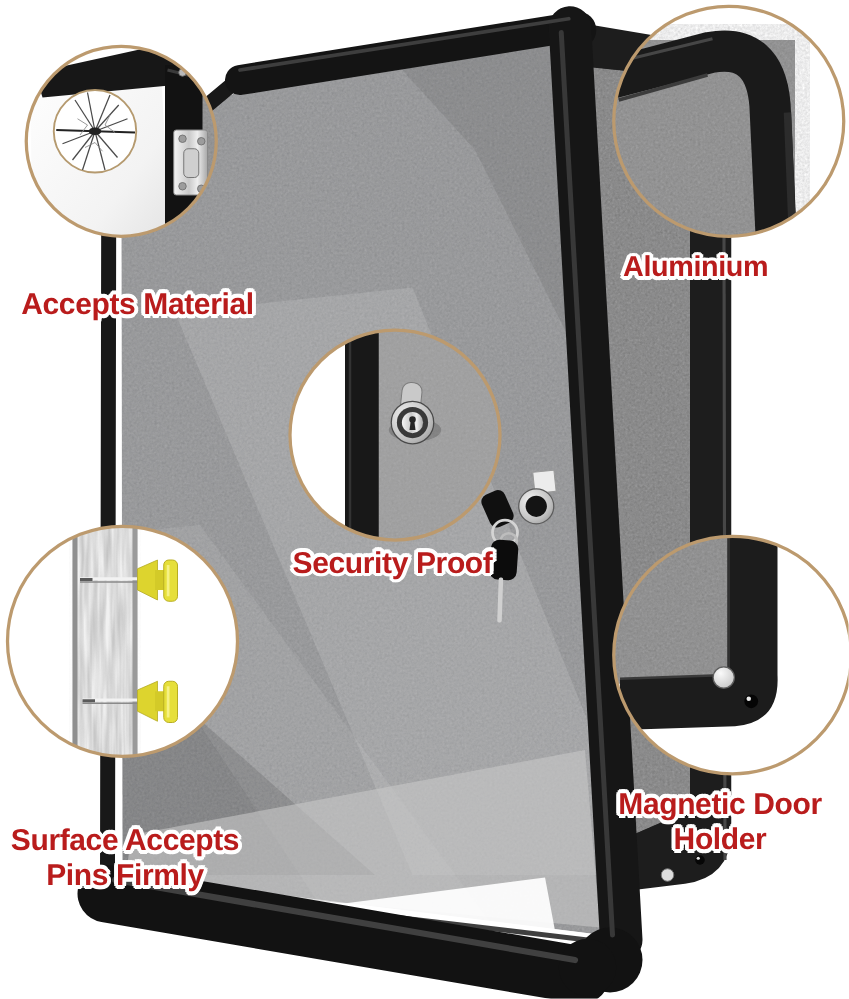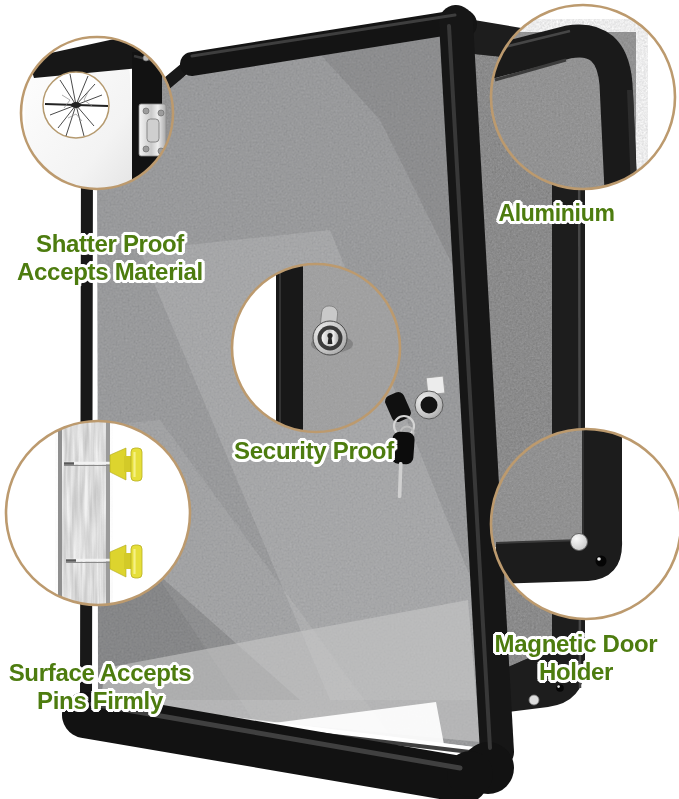--- a/index.html
+++ b/index.html
@@ -2,21 +2,21 @@
 <html><head>
 <meta charset="utf-8">
 <style>
   html,body{margin:0;padding:0;background:#ffffff;}
   #stage{
     position:relative;width:679px;height:799px;background:#ffffff;
     overflow:hidden;font-family:"Liberation Sans",sans-serif;
   }
   #stage svg{position:absolute;left:0;top:0;}
   .feature-label{
-    position:absolute;text-align:center;font-weight:bold;color:#4d7c0f;
+    position:absolute;text-align:center;font-weight:bold;color:#b91c1c;
     font-size:24px;line-height:28px;letter-spacing:-0.3px;
     text-shadow:
       2px 0 0 #fff,-2px 0 0 #fff,0 2px 0 #fff,0 -2px 0 #fff,
       2px 2px 0 #fff,-2px 2px 0 #fff,2px -2px 0 #fff,-2px -2px 0 #fff,
       3px 1px 0 #fff,-3px 1px 0 #fff,1px 3px 0 #fff,1px -3px 0 #fff,
       3px -1px 0 #fff,-3px -1px 0 #fff,-1px 3px 0 #fff,-1px -3px 0 #fff;
   }
   .lbl-1{left:2px;top:230px;width:216px;}
   .lbl-2{left:434px;top:199px;width:245px;font-size:23px;}
   .lbl-3{left:224px;top:437px;width:180px;}
@@ -259,21 +259,20 @@
       <path d="M583 428 L583 540" stroke="#303030" stroke-width="2" fill="none"></path>
       <circle cx="579" cy="542" r="8.5" fill="url(#magGrad)" stroke="#5f5f5f" stroke-width="1"></circle>
       <circle cx="601" cy="561" r="5.5" fill="#050505"></circle>
       <circle cx="599" cy="559" r="1.8" fill="#e9e9e9"></circle>
     </g>
     <circle cx="586" cy="524" r="95" fill="none" stroke="#bc9a6e" stroke-width="2.6"></circle>
   </g>
 </svg>
 
   <div class="feature-label lbl-1">
-    <div>Shatter Proof</div>
     <div>Accepts Material</div>
   </div>
   <div class="feature-label lbl-2">
     <div>Aluminium</div>
   </div>
   <div class="feature-label lbl-3">
     <div>Security Proof</div>
   </div>
   <div class="feature-label lbl-4">
     <div>Surface Accepts</div>

